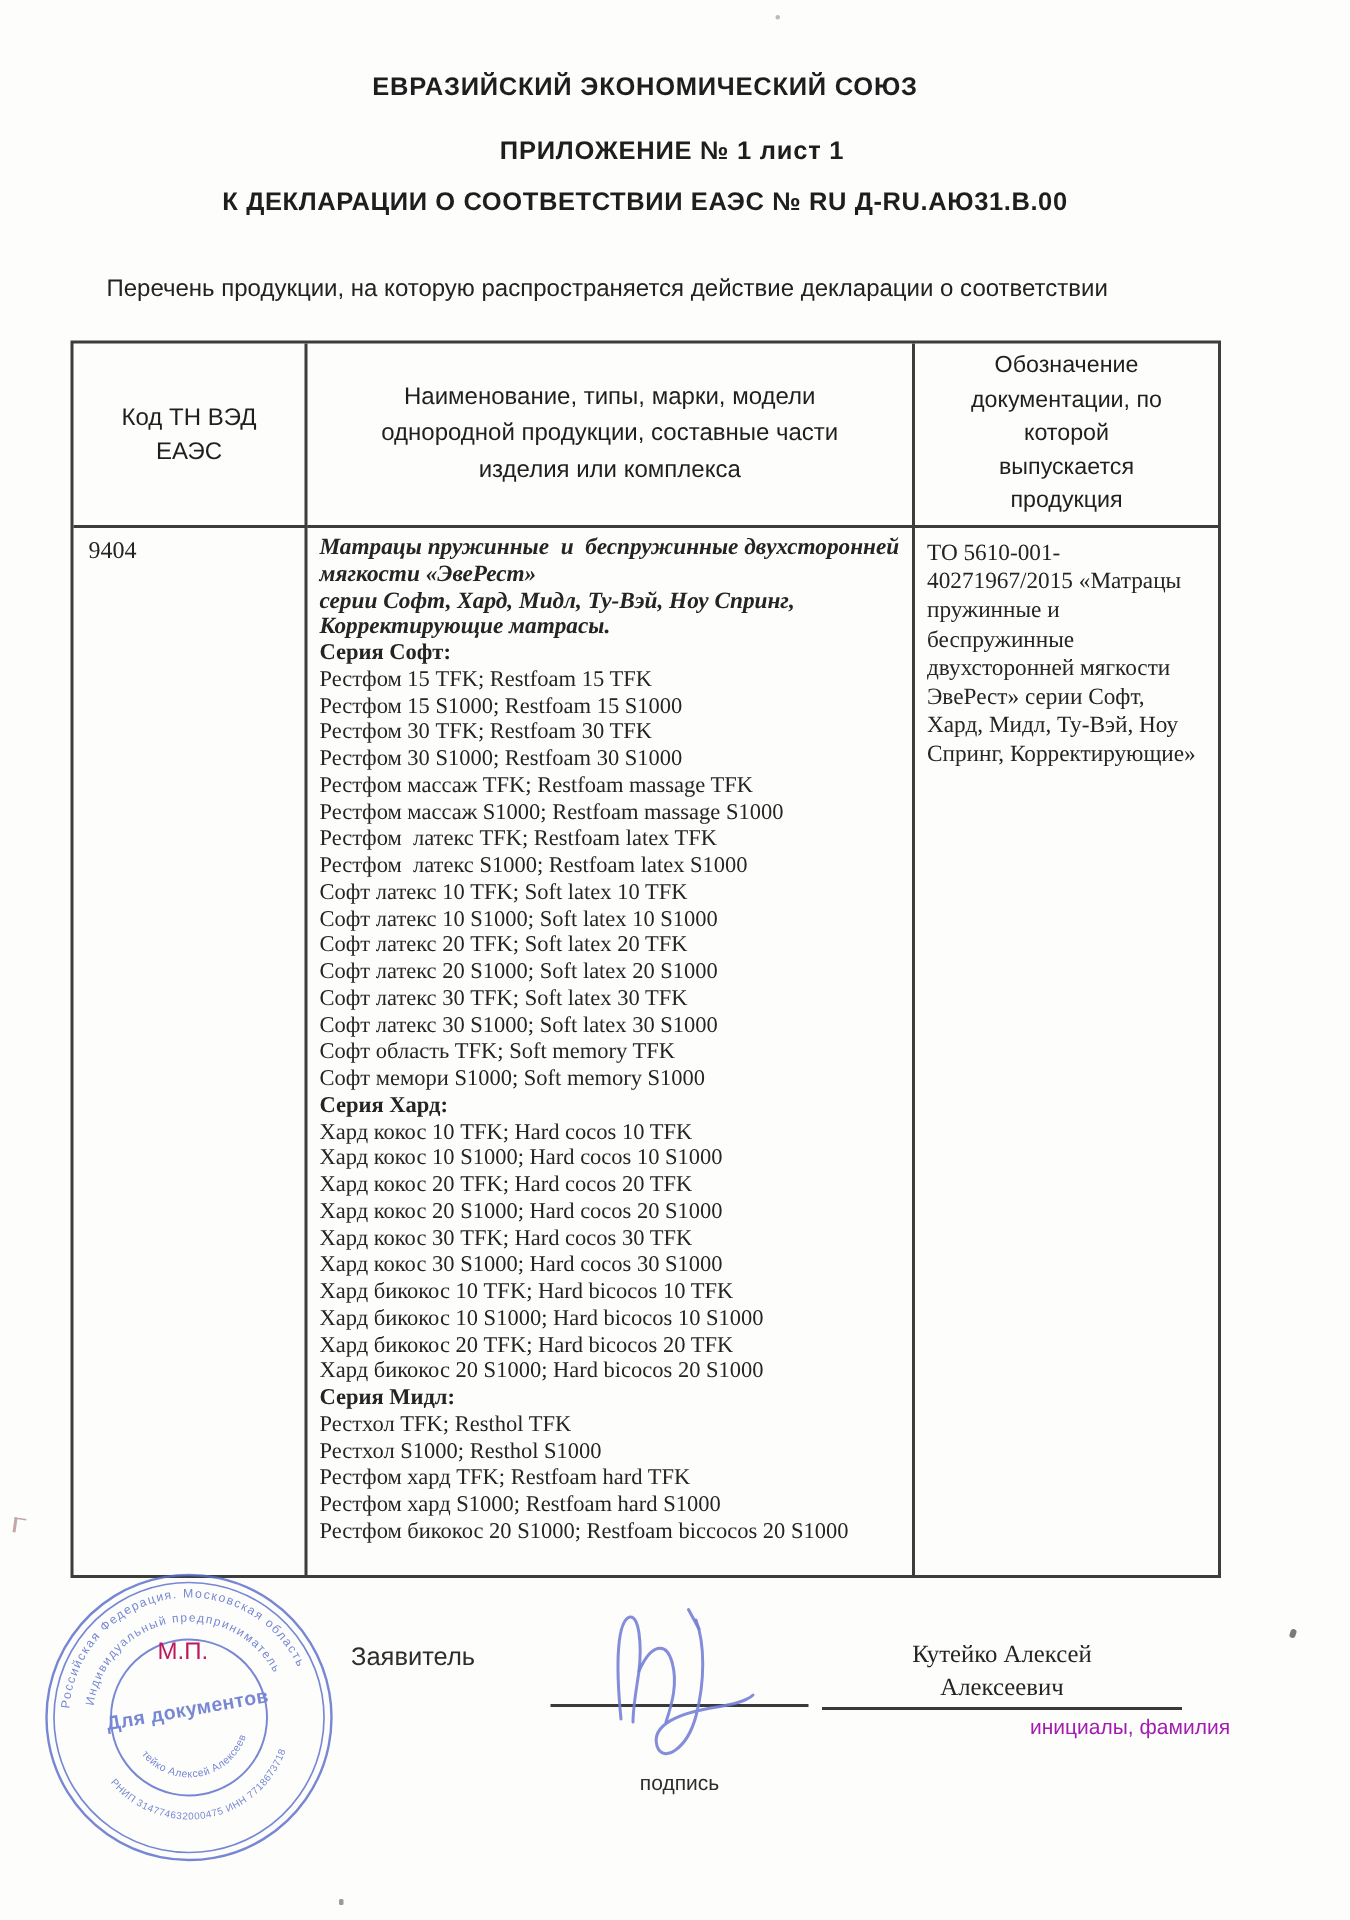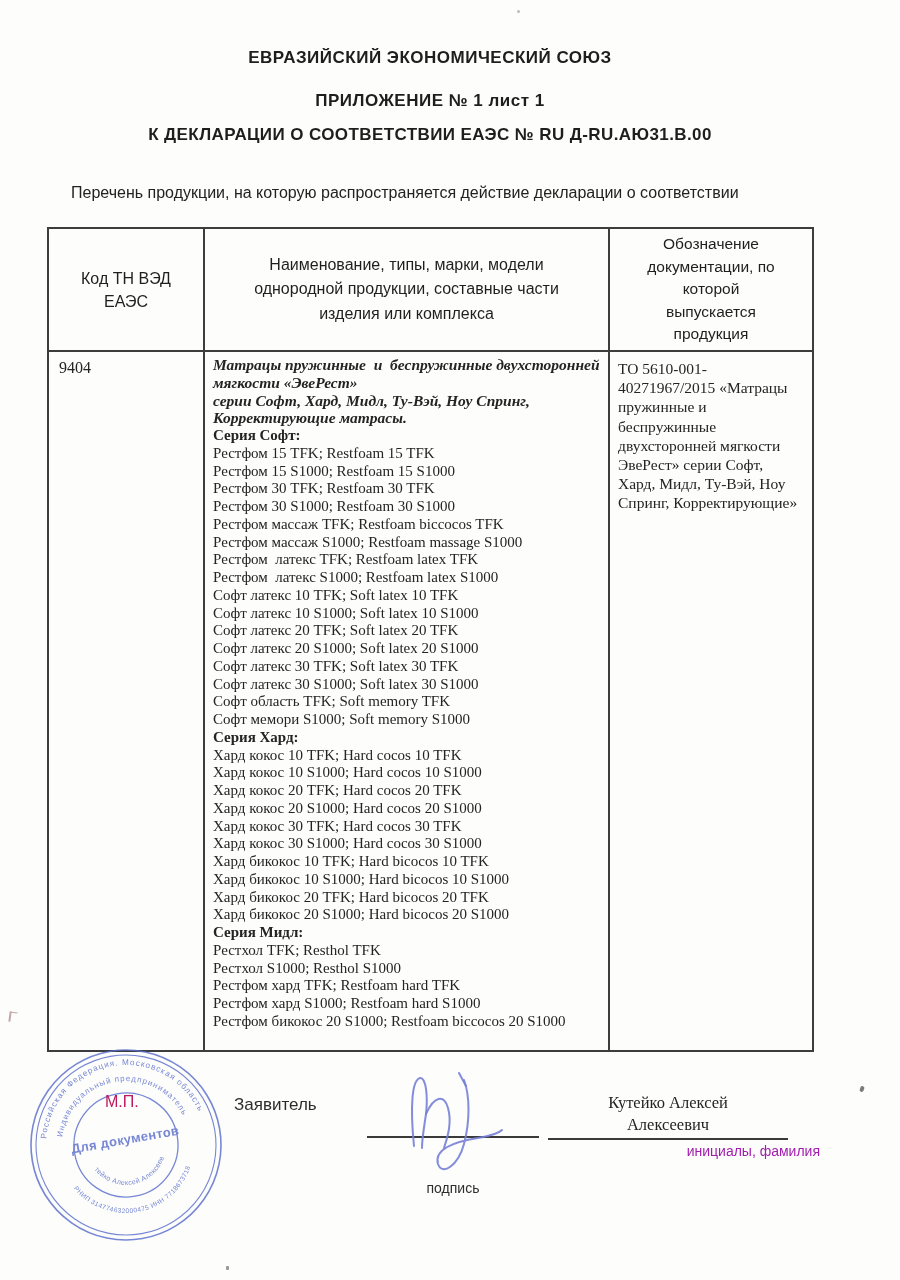--- a/index.html
+++ b/index.html
@@ -6,21 +6,21 @@
   body{background:#ffffff;}
   .page{
     position:relative;width:900px;height:1280px;overflow:hidden;
     background:#fdfdfc;color:#222;
     font-family:"Liberation Sans",sans-serif;
   }
   
   .head-line{position:absolute;left:0;width:860px;text-align:center;
     font-weight:bold;font-size:17px;letter-spacing:.5px;color:#1e1e1e;}
   .h1{top:48px;}
-  .h2{top:91px;}
+  .h2{top:91px;padding-left:18px;}
   .h3{top:125px;letter-spacing:.4px;}
   .intro{position:absolute;left:71px;top:184px;font-size:16px;color:#222;}
   
   .tbl{position:absolute;left:47px;top:227px;width:767px;height:825px;
     box-sizing:border-box;border:2px solid #3d3d3d;
     display:grid;grid-template-columns:156px 405px 1fr;grid-template-rows:123px 1fr;}
   .cell{box-sizing:border-box;border-right:2px solid #3d3d3d;overflow:hidden;}
   .cell.last{border-right:none;}
   .th{border-bottom:2px solid #3d3d3d;display:flex;align-items:center;justify-content:center;
     text-align:center;font-weight:normal;color:#1f1f1f;white-space:pre-line;}
@@ -87,21 +87,21 @@
 
     <div class="pline bi">Матрацы пружинные  и  беспружинные двухсторонней</div>
         <div class="pline bi">мягкости «ЭвеРест»</div>
         <div class="pline bi">серии Софт, Хард, Мидл, Ту-Вэй, Ноу Спринг,</div>
         <div class="pline bi">Корректирующие матрасы.</div>
         <div class="pline b">Серия Софт:</div>
         <div class="pline">Рестфом 15 TFK; Restfoam 15 TFK</div>
         <div class="pline">Рестфом 15 S1000; Restfoam 15 S1000</div>
         <div class="pline">Рестфом 30 TFK; Restfoam 30 TFK</div>
         <div class="pline">Рестфом 30 S1000; Restfoam 30 S1000</div>
-        <div class="pline">Рестфом массаж TFK; Restfoam biccocos TFK</div>
+        <div class="pline">Рестфом массаж TFK; Restfoam massage TFK</div>
         <div class="pline">Рестфом массаж S1000; Restfoam massage S1000</div>
         <div class="pline">Рестфом  латекс TFK; Restfoam latex TFK</div>
         <div class="pline">Рестфом  латекс S1000; Restfoam latex S1000</div>
         <div class="pline">Софт латекс 10 TFK; Soft latex 10 TFK</div>
         <div class="pline">Софт латекс 10 S1000; Soft latex 10 S1000</div>
         <div class="pline">Софт латекс 20 TFK; Soft latex 20 TFK</div>
         <div class="pline">Софт латекс 20 S1000; Soft latex 20 S1000</div>
         <div class="pline">Софт латекс 30 TFK; Soft latex 30 TFK</div>
         <div class="pline">Софт латекс 30 S1000; Soft latex 30 S1000</div>
         <div class="pline">Софт область TFK; Soft memory TFK</div>

